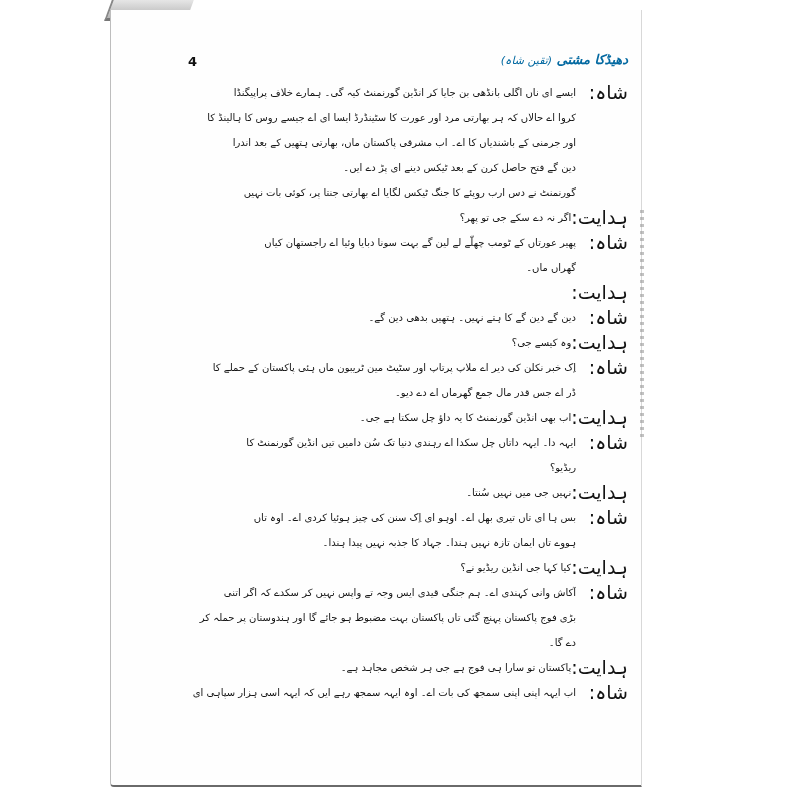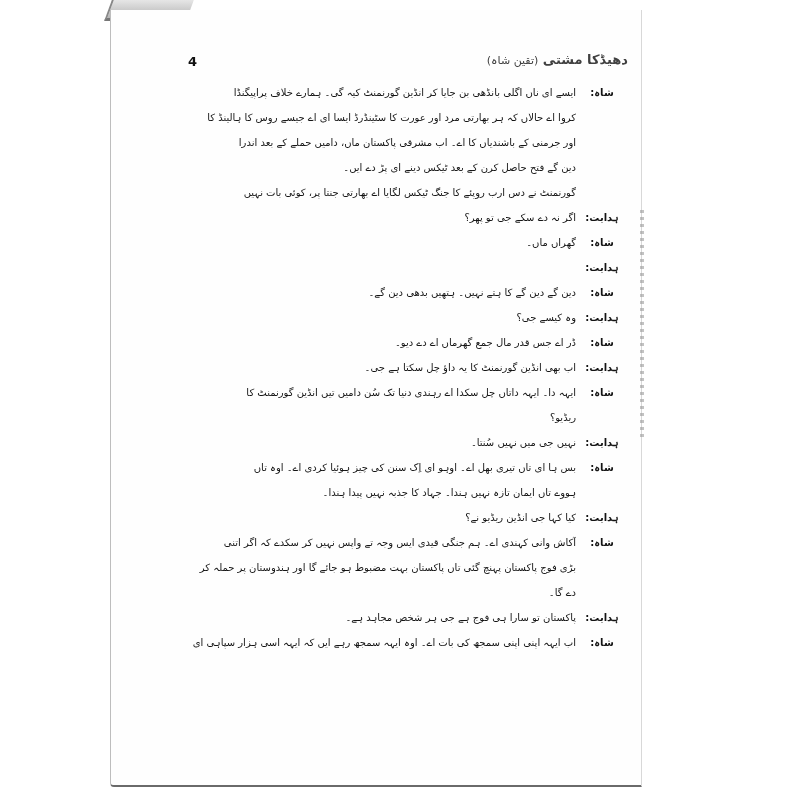--- a/index.html
+++ b/index.html
@@ -26,30 +26,30 @@
     background: repeating-linear-gradient(180deg, #9a9a9a 0 3px, transparent 3px 7px);
     opacity: .6;
   }
   .header {
     position: absolute; top: 52px; left: 188px; width: 440px; height: 22px;
   }
   .page-number {
     position: absolute; left: 0; top: 2px; font-size: 13px; font-weight: bold; color: #111;
   }
   .running-title {
-    position: absolute; right: 0; top: 0; direction: rtl; font-size: 13px; font-weight: bold; color: #404040;
+    position: absolute; right: 0; top: 0; direction: rtl; font-size: 13px; font-weight: bold; color: #0369a1; font-style: italic;
   }
   .running-title .sub { font-size: 11px; font-weight: normal; }
   .dialogue {
     position: absolute; top: 80px; left: 182px; width: 446px;
     direction: rtl; color: #141414;
   }
   .turn { display: flex; flex-direction: row; align-items: flex-start; margin: 0; }
   .speaker {
-    flex: 0 0 52px; font-size: 10px; font-weight: bold; line-height: 25px; text-align: center; white-space: nowrap;
+    flex: 0 0 52px; font-size: 19px; font-weight: normal; line-height: 25px; text-align: right; white-space: nowrap;
   }
   .speech { flex: 1; font-size: 10px; line-height: 25px; text-align: justify; text-align-last: right; }
   .speech .line { display: block; white-space: nowrap; overflow: hidden; }
 </style>
 </head>
 <body>
 
 <div class="page-curl"></div>
 <div class="page"></div>
 <div class="gutter-mark"></div>
@@ -61,34 +61,35 @@
     <span class="sub">(تقین شاہ)</span>
   </span>
 </div>
 
 <div class="dialogue" id="dialogue">
     <div class="turn">
       <span class="speaker">شاہ:</span>
       <div class="speech">
         <span class="line">ایسے ای ناں اگلی بانڈھی بن جایا کر انڈین گورنمنٹ کیہ گی۔ ہمارے خلاف پراپیگنڈا</span>
         <span class="line">کروا اے حالاں کہ ہر بھارتی مرد اور عورت کا سٹینڈرڈ ایسا ای اے جیسے روس کا ہالینڈ کا</span>
-        <span class="line">اور جرمنی کے باشندیاں کا اے۔ اب مشرقی پاکستان ماں، دامیں حملے کے بعد اندرا</span>
+        <span class="line">اور جرمنی کے باشندیاں کا اے۔ اب مشرقی پاکستان ماں، بھارتی ہتھیں کے بعد اندرا</span>
         <span class="line">دین گے فتح حاصل کرن کے بعد ٹیکس دینے ای پڑ دے ایں۔</span>
         <span class="line">گورنمنٹ نے دس ارب روپئے کا جنگ ٹیکس لگایا اے بھارتی جنتا پر، کوئی بات نہیں</span>
       </div>
     </div>
     <div class="turn">
       <span class="speaker">ہدایت:</span>
       <div class="speech">
         <span class="line">اگر نہ دے سکے جی تو پھر؟</span>
       </div>
     </div>
     <div class="turn">
       <span class="speaker">شاہ:</span>
       <div class="speech">
+        <span class="line">پھیر عورتاں کے ٹومب چھلّے لے لین گے بہت سونا دبایا وئیا اے راجستھان کیاں</span>
         <span class="line">گھراں ماں۔</span>
       </div>
     </div>
     <div class="turn">
       <span class="speaker">ہدایت:</span>
     </div>
     <div class="turn">
       <span class="speaker">شاہ:</span>
       <div class="speech">
         <span class="line">دین گے دین گے کا ہتے نہیں۔ ہتھیں بدھی دین گے۔</span>
@@ -96,20 +97,21 @@
     </div>
     <div class="turn">
       <span class="speaker">ہدایت:</span>
       <div class="speech">
         <span class="line">وہ کیسے جی؟</span>
       </div>
     </div>
     <div class="turn">
       <span class="speaker">شاہ:</span>
       <div class="speech">
+        <span class="line">اِک خبر نکلن کی دیر اے ملاپ پرتاپ اور سٹیٹ مین ٹریبون ماں ہئی پاکستان کے حملے کا</span>
         <span class="line">ڈر اے جس قدر مال جمع گھرماں اے دے دیو۔</span>
       </div>
     </div>
     <div class="turn">
       <span class="speaker">ہدایت:</span>
       <div class="speech">
         <span class="line">اب بھی انڈین گورنمنٹ کا یہ داؤ چل سکتا ہے جی۔</span>
       </div>
     </div>
     <div class="turn">

